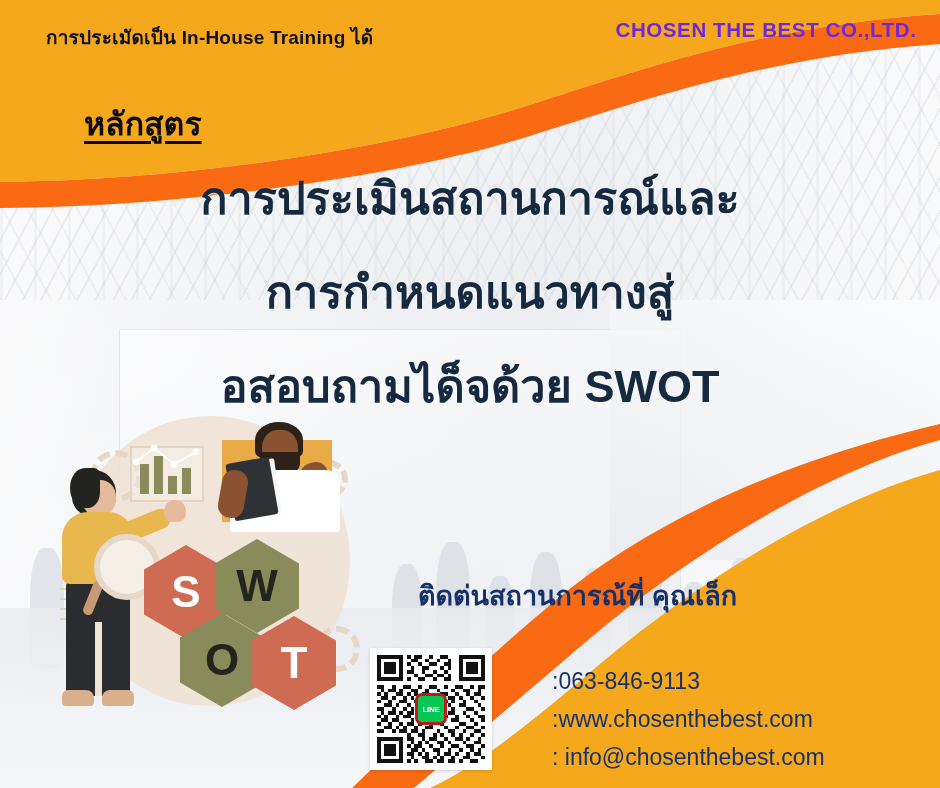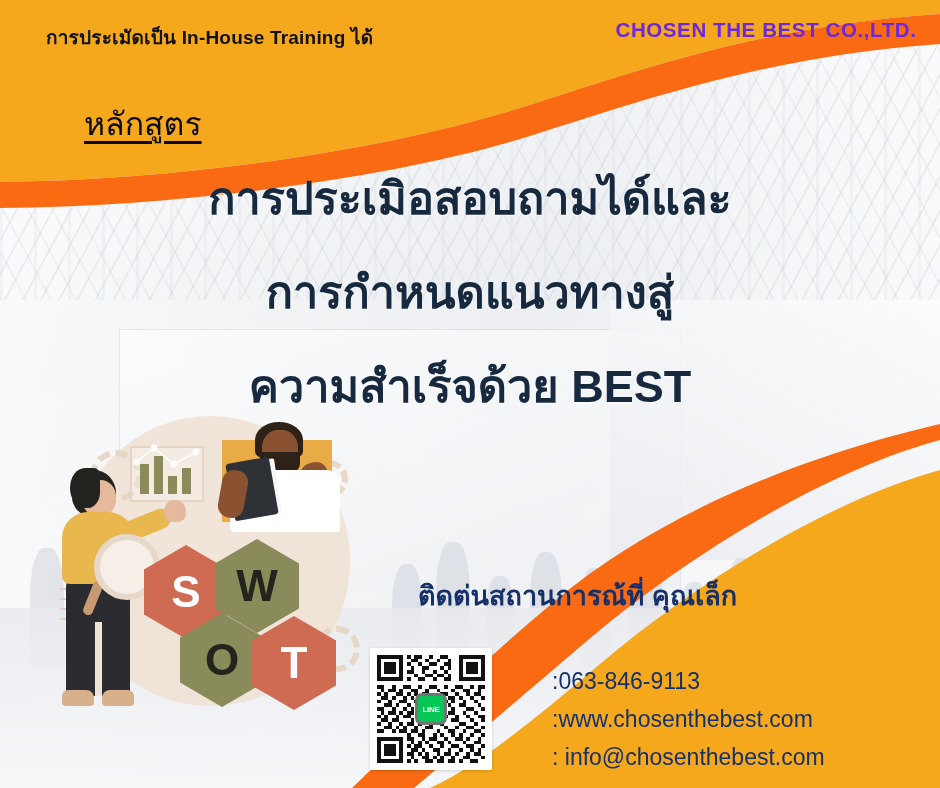--- a/index.html
+++ b/index.html
@@ -159,21 +159,21 @@
     margin-top: 2px;
     white-space: nowrap;
   }
 
   
   .kicker {
     position: absolute;
     left: 84px;
     top: 98px;
     font-size: 32px;
-    font-weight: 400;
+    font-weight: 700;
     color: #0b0b0b;
     text-decoration: underline;
     text-underline-offset: 6px;
     text-decoration-thickness: 3px;
   }
   .title-block {
     position: absolute;
     left: 0;
     top: 152px;
     width: 940px;
@@ -307,21 +307,21 @@
     box-sizing: border-box;
     box-shadow: 0 1px 3px rgba(0,0,0,.16);
   }
   .qr svg { display: block; }
   .qr-line-badge {
     position: absolute;
     left: 50%; top: 50%;
     transform: translate(-50%, -50%);
     width: 26px; height: 26px;
     background: #06c755;
-    border: 3px solid #737373;
+    border: 3px solid #b91c1c;
     border-radius: 7px;
     display: flex;
     align-items: center;
     justify-content: center;
   }
   .qr-line-badge b {
     color: #ffffff;
     font-size: 8px;
     font-weight: 700;
     font-family: "Liberation Sans", sans-serif;
@@ -382,23 +382,23 @@
 
   <div class="banner-text">การประเมัดเป็น In-House Training ได้</div>
 
   <div class="logo">
     <div class="logo-sub">CHOSEN THE BEST CO.,LTD.</div>
   </div>
 
   <div class="kicker">หลักสูตร</div>
 
   <div class="title-block">
-    <span class="title-line">การประเมิอสอบถามได์และ</span>
+    <span class="title-line">การประเมินสถานการณ์และ</span>
     <span class="title-line">การกำหนดแนวทางสู่</span>
-    <span class="title-line">ความสำเร็จด้วย BEST</span>
+    <span class="title-line">อสอบถามได็จด้วย SWOT</span>
   </div>
 
   <div class="illus">
     <div class="illus-disc"></div>
 
     <div class="gear" style="left:38px; top:42px; width:40px; height:40px;"></div>
     <div class="gear" style="left:30px; top:244px; width:30px; height:30px;"></div>
     <div class="gear" style="left:262px; top:218px; width:34px; height:34px;"></div>
     <div class="gear" style="left:258px; top:52px; width:26px; height:26px;"></div>
 

